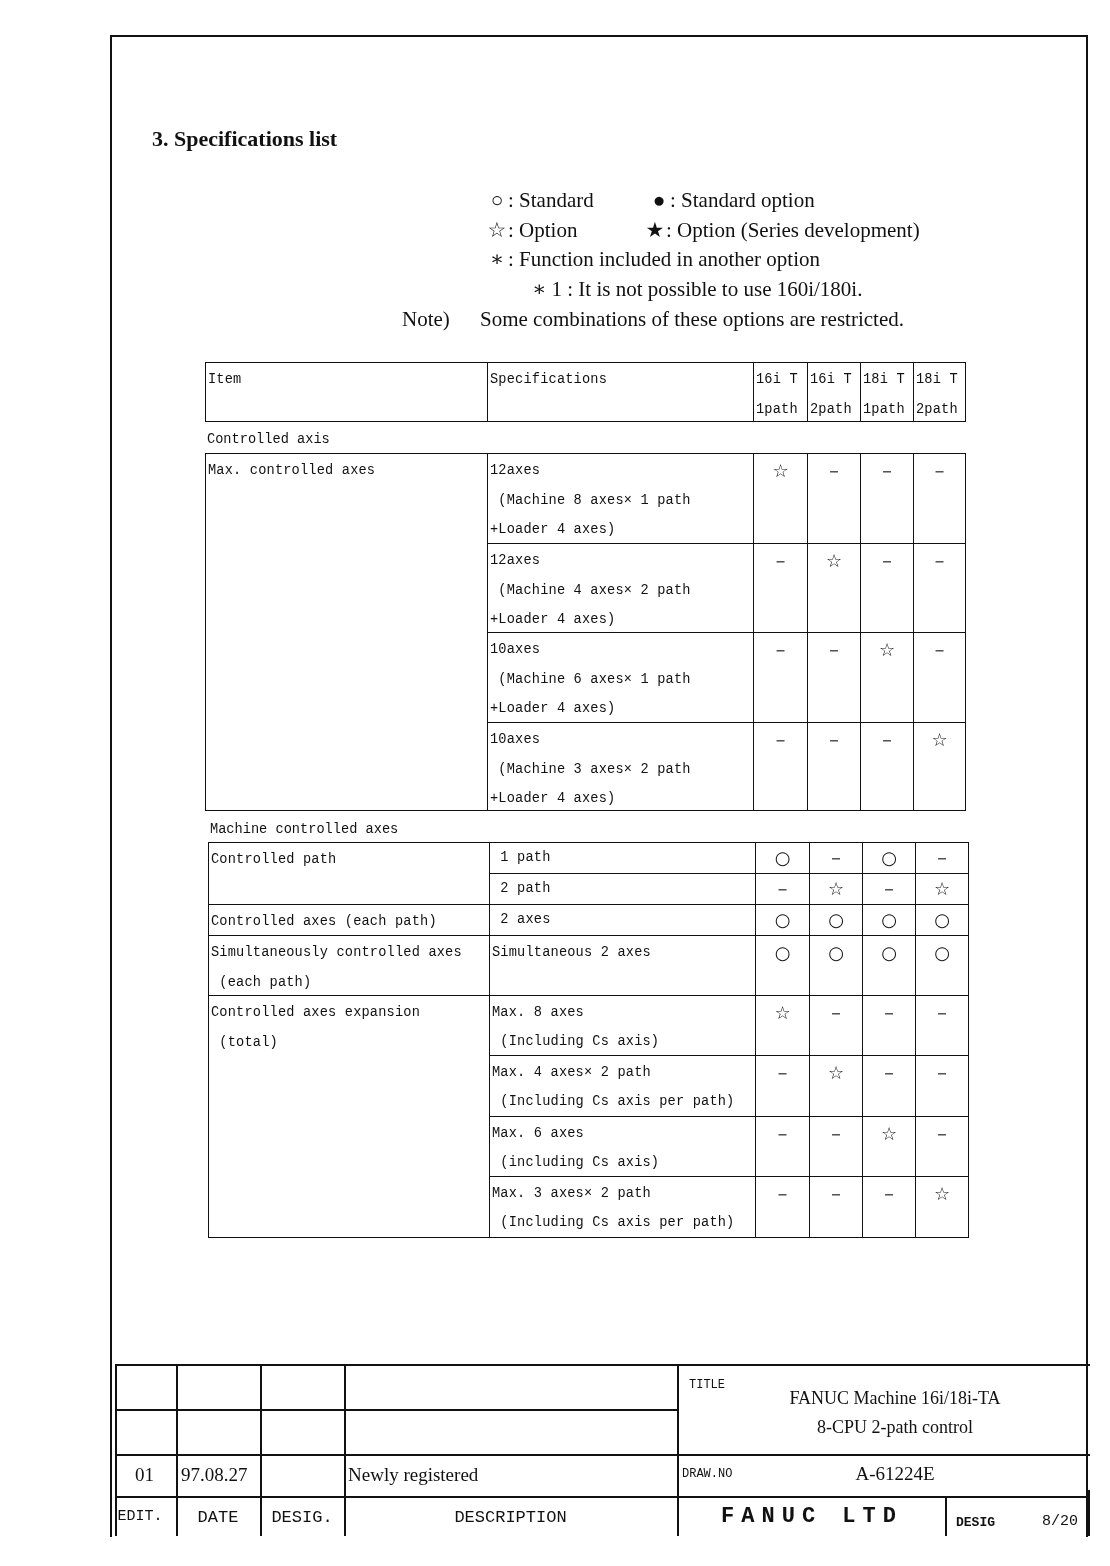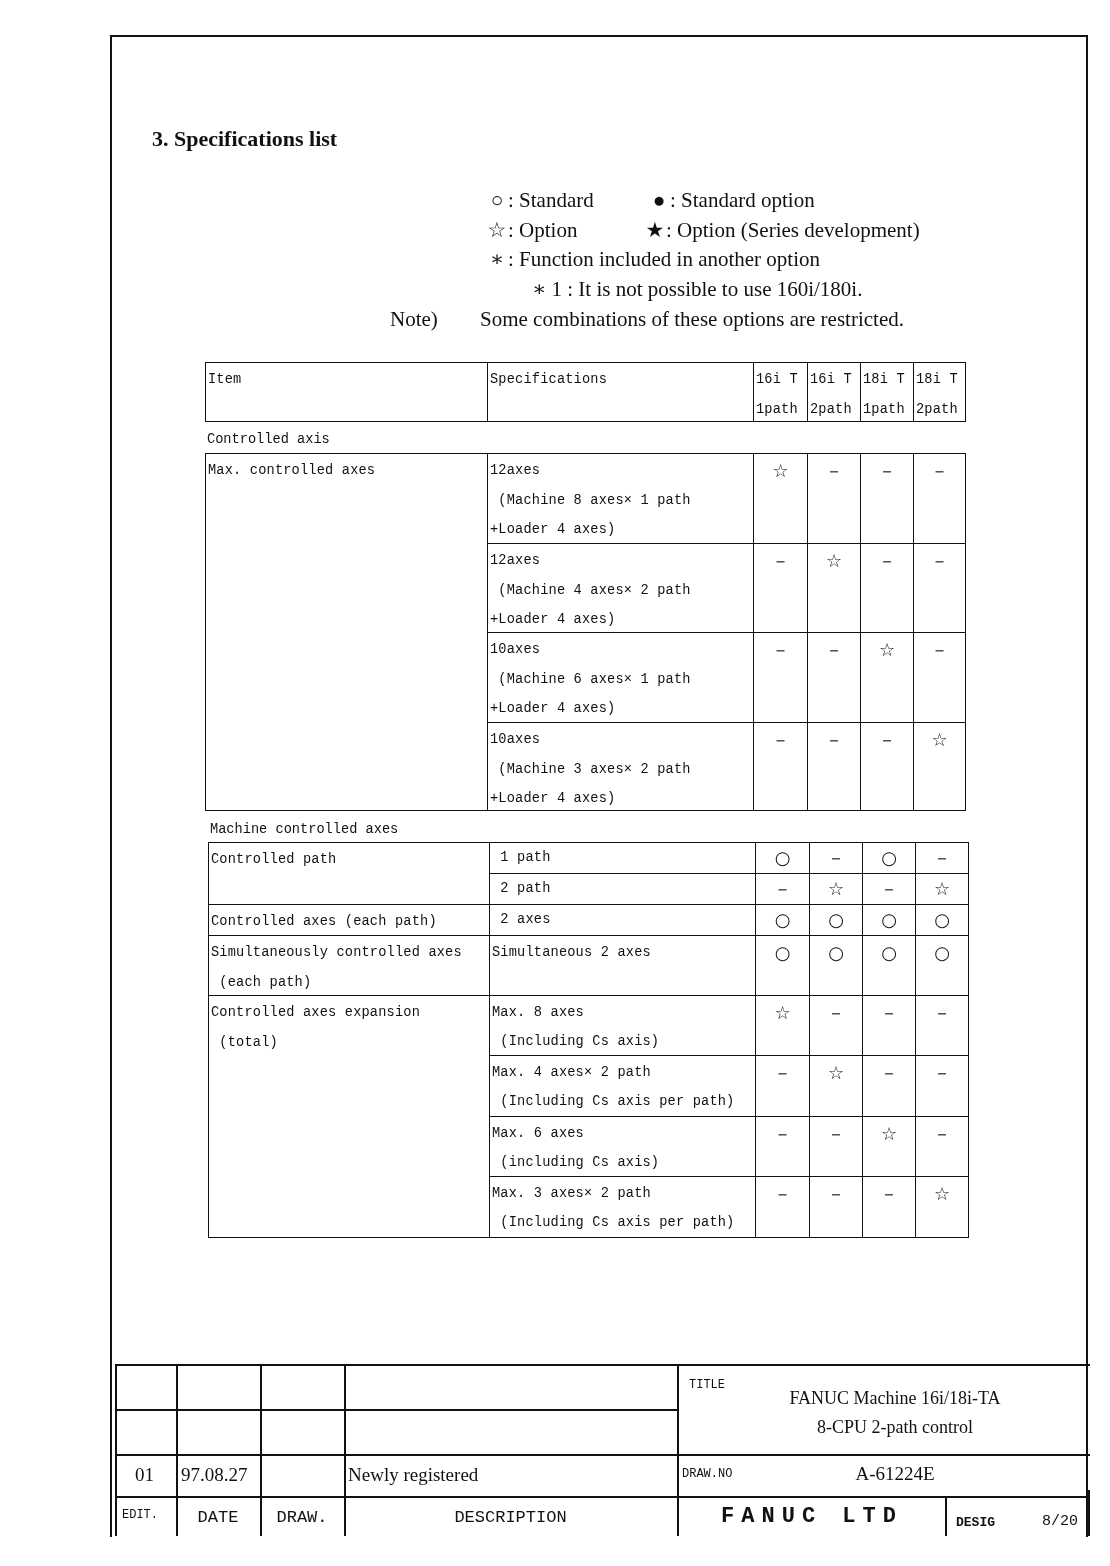--- a/index.html
+++ b/index.html
@@ -46,21 +46,21 @@
   </div>
   <div class="legend-line serif" style="left:644px; top:218px;">
     <span class="sym">★</span><span>: Option (Series development)</span>
   </div>
   <div class="legend-line serif" style="left:486px; top:247px;">
     <span class="sym">∗</span><span>: Function included in another option</span>
   </div>
   <div class="legend-line serif" style="left:486px; top:277px;margin-left:46px;">
     <span>∗ 1</span><span> : It is not possible to use 160i/180i.</span>
   </div>
-  <div class="legend-line serif" style="left:390px; top:307px;">Note)</div>
+  <div class="legend-line serif" style="left:402px; top:307px;">Note)</div>
   <div class="legend-line serif" style="left:480px; top:307px;">Some combinations of these options are restricted.</div>
 </div>
 
 <div id="spec-table" class="mono">
     <div class="cell" style="left: 205px; top: 362px; width: 283px; height: 60px;"></div>
     <div class="txt" style="left: 208px; top: 370px;">Item</div>
     <div class="cell" style="left: 487px; top: 362px; width: 267px; height: 60px;"></div>
     <div class="txt" style="left: 490px; top: 370px;">Specifications</div>
     <div class="cell" style="left: 753px; top: 362px; width: 55px; height: 60px;"></div>
     <div class="txt" style="left: 756px; top: 370px;">16i T</div>
@@ -234,23 +234,23 @@
   <div class="fline-v" style="left:260px; top:1364px; height:172px;"></div>
   <div class="fline-v" style="left:344px; top:1364px; height:172px;"></div>
   <div class="fline-v" style="left:677px; top:1364px; height:172px;"></div>
   <div class="fline-v" style="left:945px; top:1496px; height:40px;"></div>
 
   <div class="ftxt serif" style="left:135px; top:1464px; font-size:19px;">01</div>
   <div class="ftxt serif" style="left:181px; top:1464px; font-size:19px;">97.08.27</div>
   <div class="ftxt serif" style="left:264px; top:1464px; font-size:19px;"></div>
   <div class="ftxt serif" style="left:348px; top:1464px; font-size:19px;">Newly registered</div>
 
-  <div class="ftxt mono" style="left:115px; width:50px; text-align:center; top:1508px; font-size:12px;">EDIT.</div>
+  <div class="ftxt mono" style="left:115px; width:50px; text-align:center; top:1508px; font-size:15px;">EDIT.</div>
   <div class="ftxt mono" style="left:176px; width:84px; text-align:center; top:1508px; font-size:17px;">DATE</div>
-  <div class="ftxt mono" style="left:260px; width:84px; text-align:center; top:1508px; font-size:17px;">DRAW.</div>
+  <div class="ftxt mono" style="left:260px; width:84px; text-align:center; top:1508px; font-size:17px;">DESIG.</div>
   <div class="ftxt mono" style="left:344px; width:333px; text-align:center; top:1508px; font-size:17px;">DESCRIPTION</div>
 
   <div class="ftxt mono" style="left:689px; top:1378px; font-size:12px;">TITLE</div>
   <div class="ftxt serif" style="left:680px; width:410px; text-align:center; top:1388px; font-size:18px; padding-left:20px; box-sizing:border-box;">FANUC Machine 16i/18i-TA</div>
   <div class="ftxt serif" style="left:680px; width:410px; text-align:center; top:1417px; font-size:18px; padding-left:20px; box-sizing:border-box;">8-CPU 2-path control</div>
   <div class="ftxt mono" style="left:682px; top:1467px; font-size:12px;">DRAW.NO</div>
   <div class="ftxt serif" style="left:680px; width:410px; text-align:center; top:1463px; font-size:19px; padding-left:20px; box-sizing:border-box;">A-61224E</div>
   <div class="ftxt sans" style="left:679px; width:266px; text-align:center; top:1504px; font-size:22px; font-weight:bold; letter-spacing:7px;">FANUC LTD</div>
   <div class="ftxt mono" style="left:956px; top:1515px; font-size:13px; font-weight:bold;">DESIG</div>
   <div class="ftxt sans" style="left:1042px; top:1513px; font-size:15px;">8/20</div>

